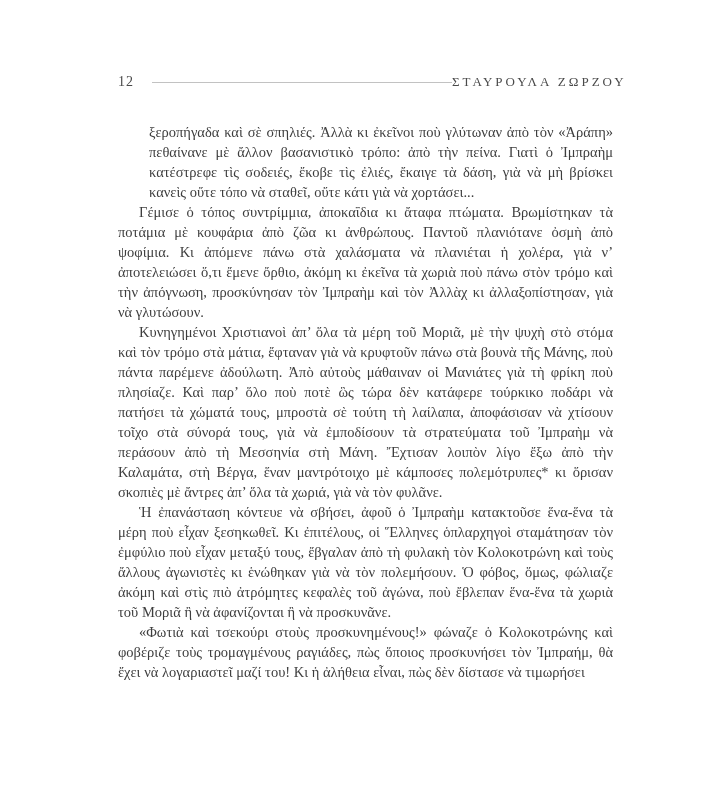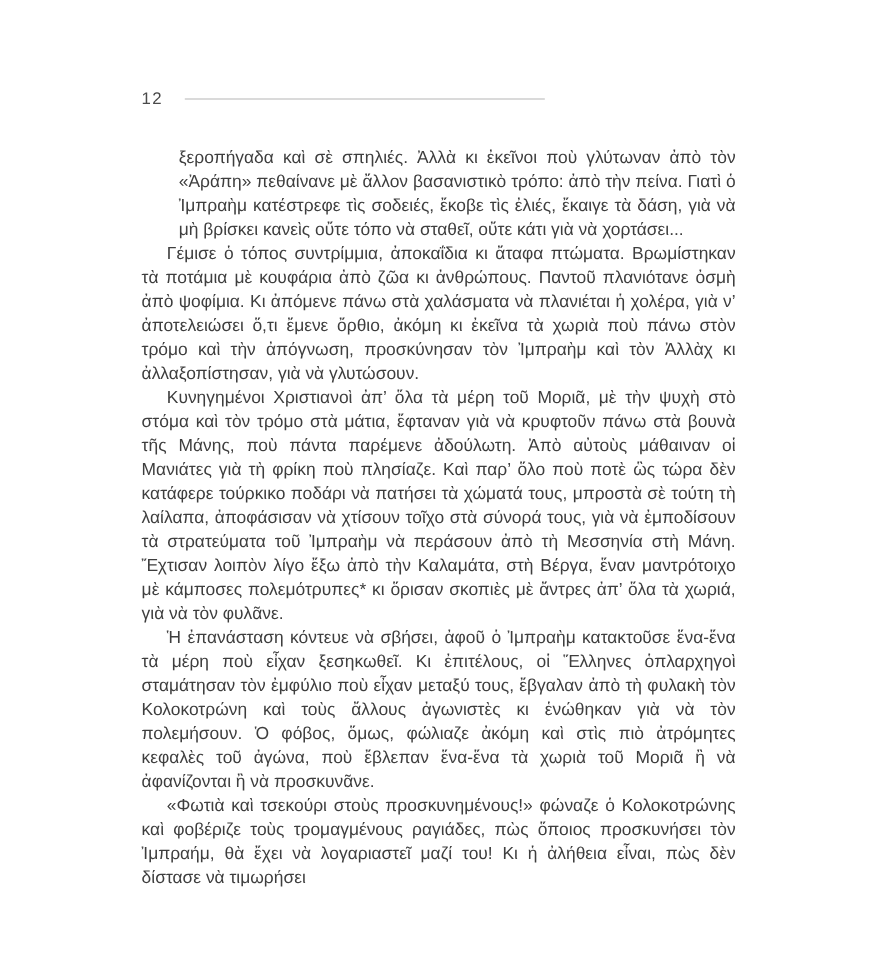--- a/index.html
+++ b/index.html
@@ -5,21 +5,21 @@
   html, body {
     margin: 0;
     padding: 0;
     background: #ffffff;
   }
   .page {
     position: relative;
     width: 645px;
     height: 800px;
     background: #ffffff;
-    font-family: Liberation Sans, sans-serif;
+    font-family: Liberation Serif, serif;
     box-sizing: border-box;
     overflow: hidden;
   }
   .page-header {
     position: absolute;
     top: 72px;
     left: 118px;
     right: 115px;
     height: 20px;
     display: flex;
@@ -66,20 +66,21 @@
   }
 </style>
 </head>
 <body>
 
 <div class="page">
 
   <div class="page-header">
     <span class="page-number">12</span>
     <div class="header-rule"></div>
+    <span class="running-head">ΣΤΑΥΡΟΥΛΑ ΖΩΡΖΟΥ</span>
   </div>
 
   <div class="body-text">
     <p class="no-indent">ξεροπήγαδα καὶ σὲ σπηλιές. Ἀλλὰ κι ἐκεῖνοι ποὺ γλύτωναν ἀπὸ τὸν «Ἀράπη» πεθαίνανε μὲ ἄλλον βασανιστικὸ τρόπο: ἀπὸ τὴν πείνα. Γιατὶ ὁ Ἰμπραὴμ κατέστρεφε τὶς σοδειές, ἔκοβε τὶς ἐλιές, ἔκαιγε τὰ δάση, γιὰ νὰ μὴ βρίσκει κανεὶς οὔτε τόπο νὰ σταθεῖ, οὔτε κάτι γιὰ νὰ χορτάσει...</p>
     <p>Γέμισε ὁ τόπος συντρίμμια, ἀποκαΐδια κι ἄταφα πτώματα. Βρωμίστηκαν τὰ ποτάμια μὲ κουφάρια ἀπὸ ζῶα κι ἀνθρώπους. Παντοῦ πλανιότανε ὀσμὴ ἀπὸ ψοφίμια. Κι ἀπόμενε πάνω στὰ χαλάσματα νὰ πλανιέται ἡ χολέρα, γιὰ ν’ ἀποτελειώσει ὅ,τι ἔμενε ὄρθιο, ἀκόμη κι ἐκεῖνα τὰ χωριὰ ποὺ πάνω στὸν τρόμο καὶ τὴν ἀπόγνωση, προσκύνησαν τὸν Ἰμπραὴμ καὶ τὸν Ἀλλὰχ κι ἀλλαξοπίστησαν, γιὰ νὰ γλυτώσουν.</p>
     <p>Κυνηγημένοι Χριστιανοὶ ἀπ’ ὅλα τὰ μέρη τοῦ Μοριᾶ, μὲ τὴν ψυχὴ στὸ στόμα καὶ τὸν τρόμο στὰ μάτια, ἔφταναν γιὰ νὰ κρυφτοῦν πάνω στὰ βουνὰ τῆς Μάνης, ποὺ πάντα παρέμενε ἀδούλωτη. Ἀπὸ αὐτοὺς μάθαιναν οἱ Μανιάτες γιὰ τὴ φρίκη ποὺ πλησίαζε. Καὶ παρ’ ὅλο ποὺ ποτὲ ὣς τώρα δὲν κατάφερε τούρκικο ποδάρι νὰ πατήσει τὰ χώματά τους, μπροστὰ σὲ τούτη τὴ λαίλαπα, ἀποφάσισαν νὰ χτίσουν τοῖχο στὰ σύνορά τους, γιὰ νὰ ἐμποδίσουν τὰ στρατεύματα τοῦ Ἰμπραὴμ νὰ περάσουν ἀπὸ τὴ Μεσσηνία στὴ Μάνη. Ἔχτισαν λοιπὸν λίγο ἔξω ἀπὸ τὴν Καλαμάτα, στὴ Βέργα, ἕναν μαντρότοιχο μὲ κάμποσες πολεμότρυπες* κι ὅρισαν σκοπιὲς μὲ ἄντρες ἀπ’ ὅλα τὰ χωριά, γιὰ νὰ τὸν φυλᾶνε.</p>
     <p>Ἡ ἐπανάσταση κόντευε νὰ σβήσει, ἀφοῦ ὁ Ἰμπραὴμ κατακτοῦσε ἕνα-ἕνα τὰ μέρη ποὺ εἶχαν ξεσηκωθεῖ. Κι ἐπιτέλους, οἱ Ἕλληνες ὁπλαρχηγοὶ σταμάτησαν τὸν ἐμφύλιο ποὺ εἶχαν μεταξύ τους, ἔβγαλαν ἀπὸ τὴ φυλακὴ τὸν Κολοκοτρώνη καὶ τοὺς ἄλλους ἀγωνιστὲς κι ἑνώθηκαν γιὰ νὰ τὸν πολεμήσουν. Ὁ φόβος, ὅμως, φώλιαζε ἀκόμη καὶ στὶς πιὸ ἀτρόμητες κεφαλὲς τοῦ ἀγώνα, ποὺ ἔβλεπαν ἕνα-ἕνα τὰ χωριὰ τοῦ Μοριᾶ ἢ νὰ ἀφανίζονται ἢ νὰ προσκυνᾶνε.</p>
     <p>«Φωτιὰ καὶ τσεκούρι στοὺς προσκυνημένους!» φώναζε ὁ Κολοκοτρώνης καὶ φοβέριζε τοὺς τρομαγμένους ραγιάδες, πὼς ὅποιος προσκυνήσει τὸν Ἰμπραήμ, θὰ ἔχει νὰ λογαριαστεῖ μαζί του! Κι ἡ ἀλήθεια εἶναι, πὼς δὲν δίστασε νὰ τιμωρήσει</p>
   </div>
 

